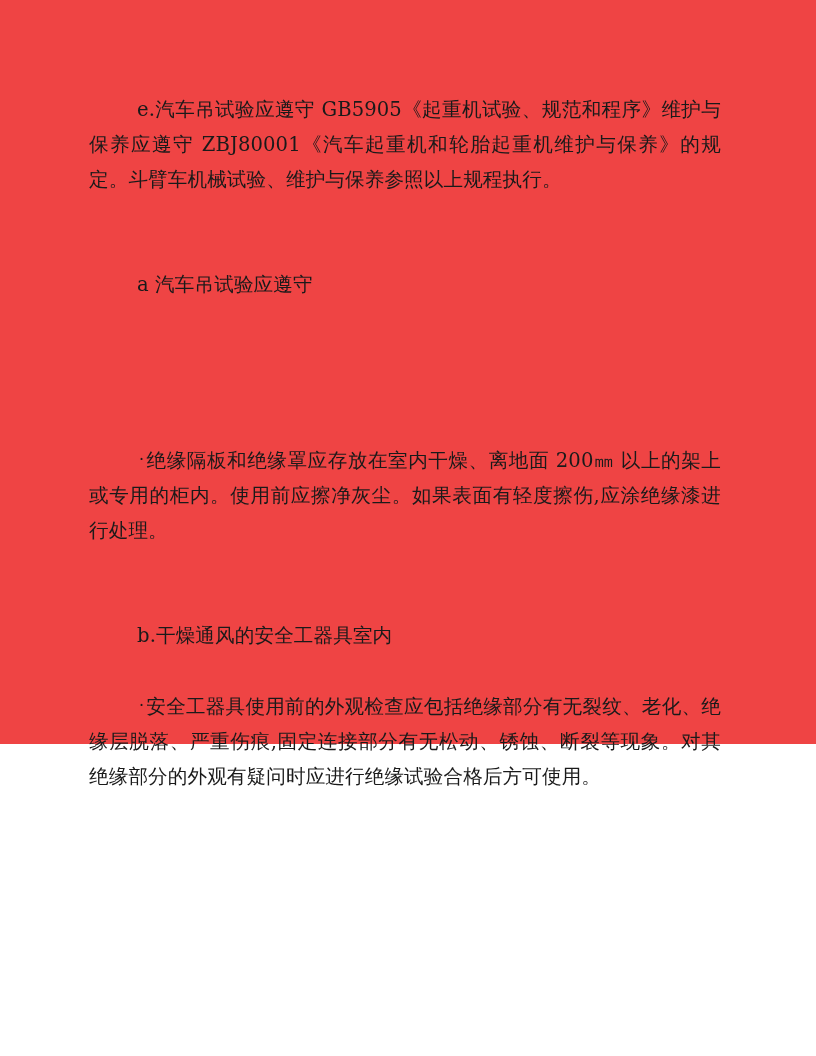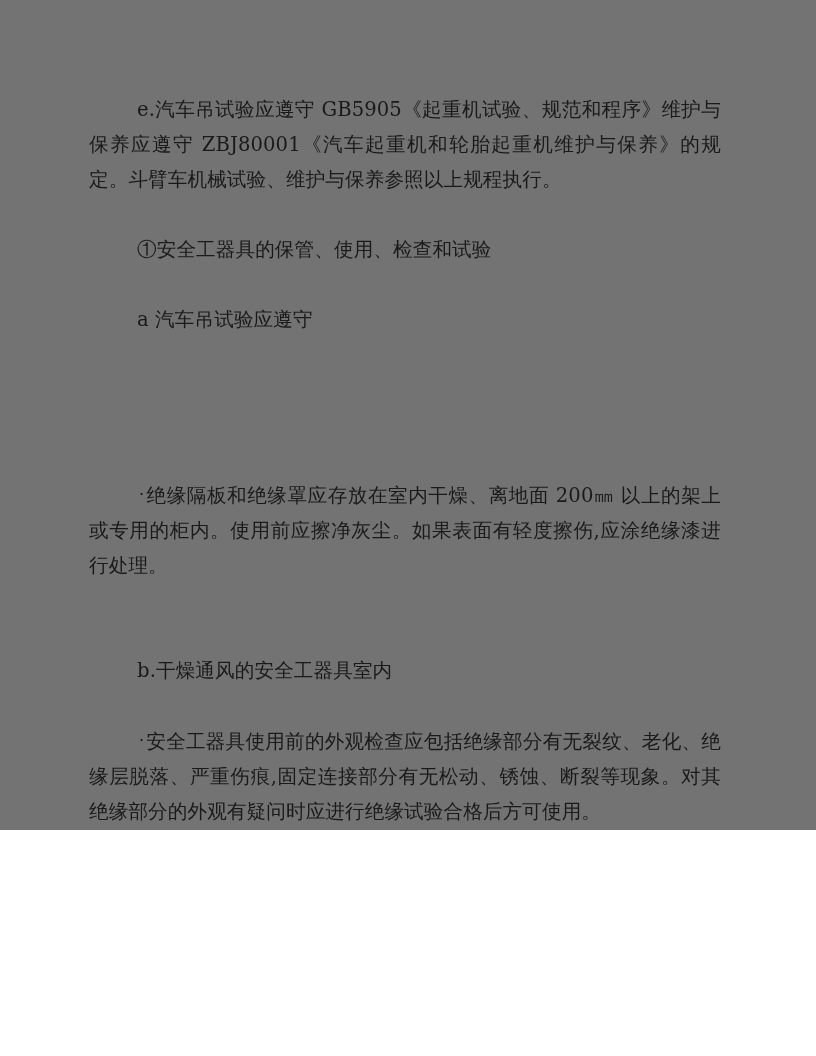--- a/index.html
+++ b/index.html
@@ -13,22 +13,22 @@
     height: 1056px;
     overflow: hidden;
     font-family: "DejaVu Serif", "Liberation Serif", serif;
     color: #1a1a1a;
     -webkit-font-smoothing: antialiased;
   }
 
   .page {
     position: relative;
     width: 816px;
-    height: 830px;
-    background: #737373;
+    height: 744px;
+    background: #ef4444;
     box-sizing: border-box;
   }
 
   .content {
     position: absolute;
     left: 89px;
     top: 92px;
     width: 632px;
   }
 
@@ -60,21 +60,20 @@
 </head>
 <body>
 
 <div class="page">
   <div class="content">
 
     <p class="para indent-2">e.汽车吊试验应遵守 GB5905《起重机试验、规范和程序》维护与保养应遵守 ZBJ80001《汽车起重机和轮胎起重机维护与保养》的规定。斗臂车机械试验、维护与保养参照以上规程执行。</p>
 
     <div class="gap"></div>
 
-    <p class="para indent-2">①安全工器具的保管、使用、检查和试验</p>
 
     <div class="gap"></div>
 
     <p class="para indent-2">a 汽车吊试验应遵守</p>
 
     <div class="gap"></div>
 
 
     <div class="gap"></div>
 

